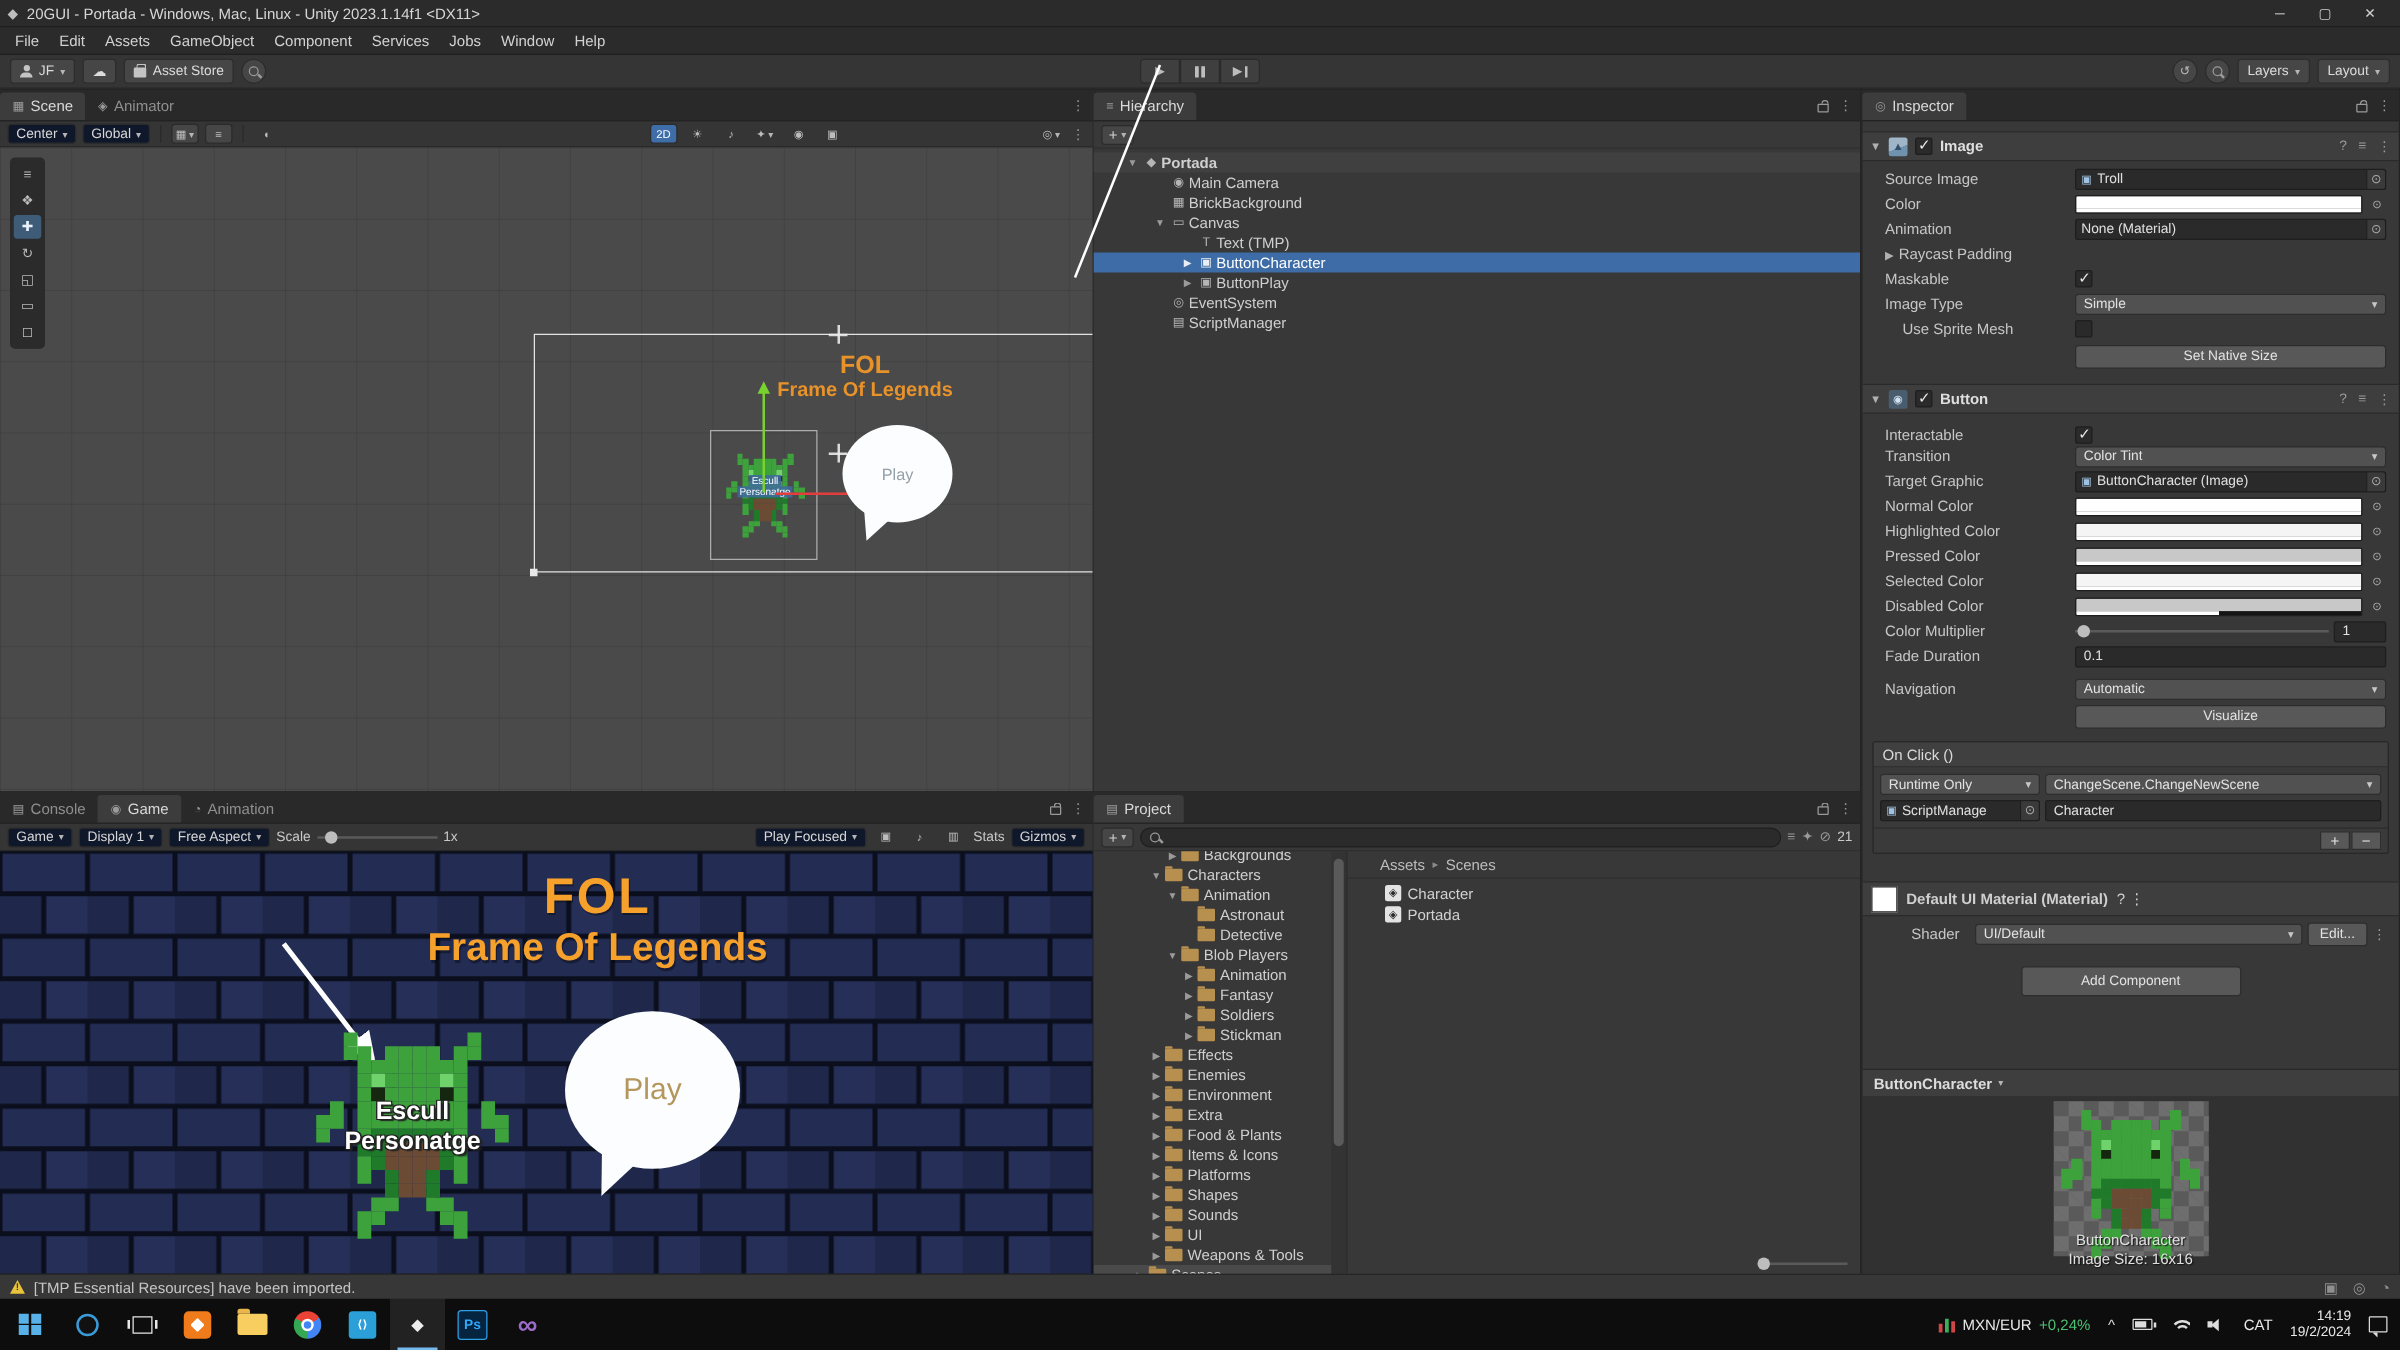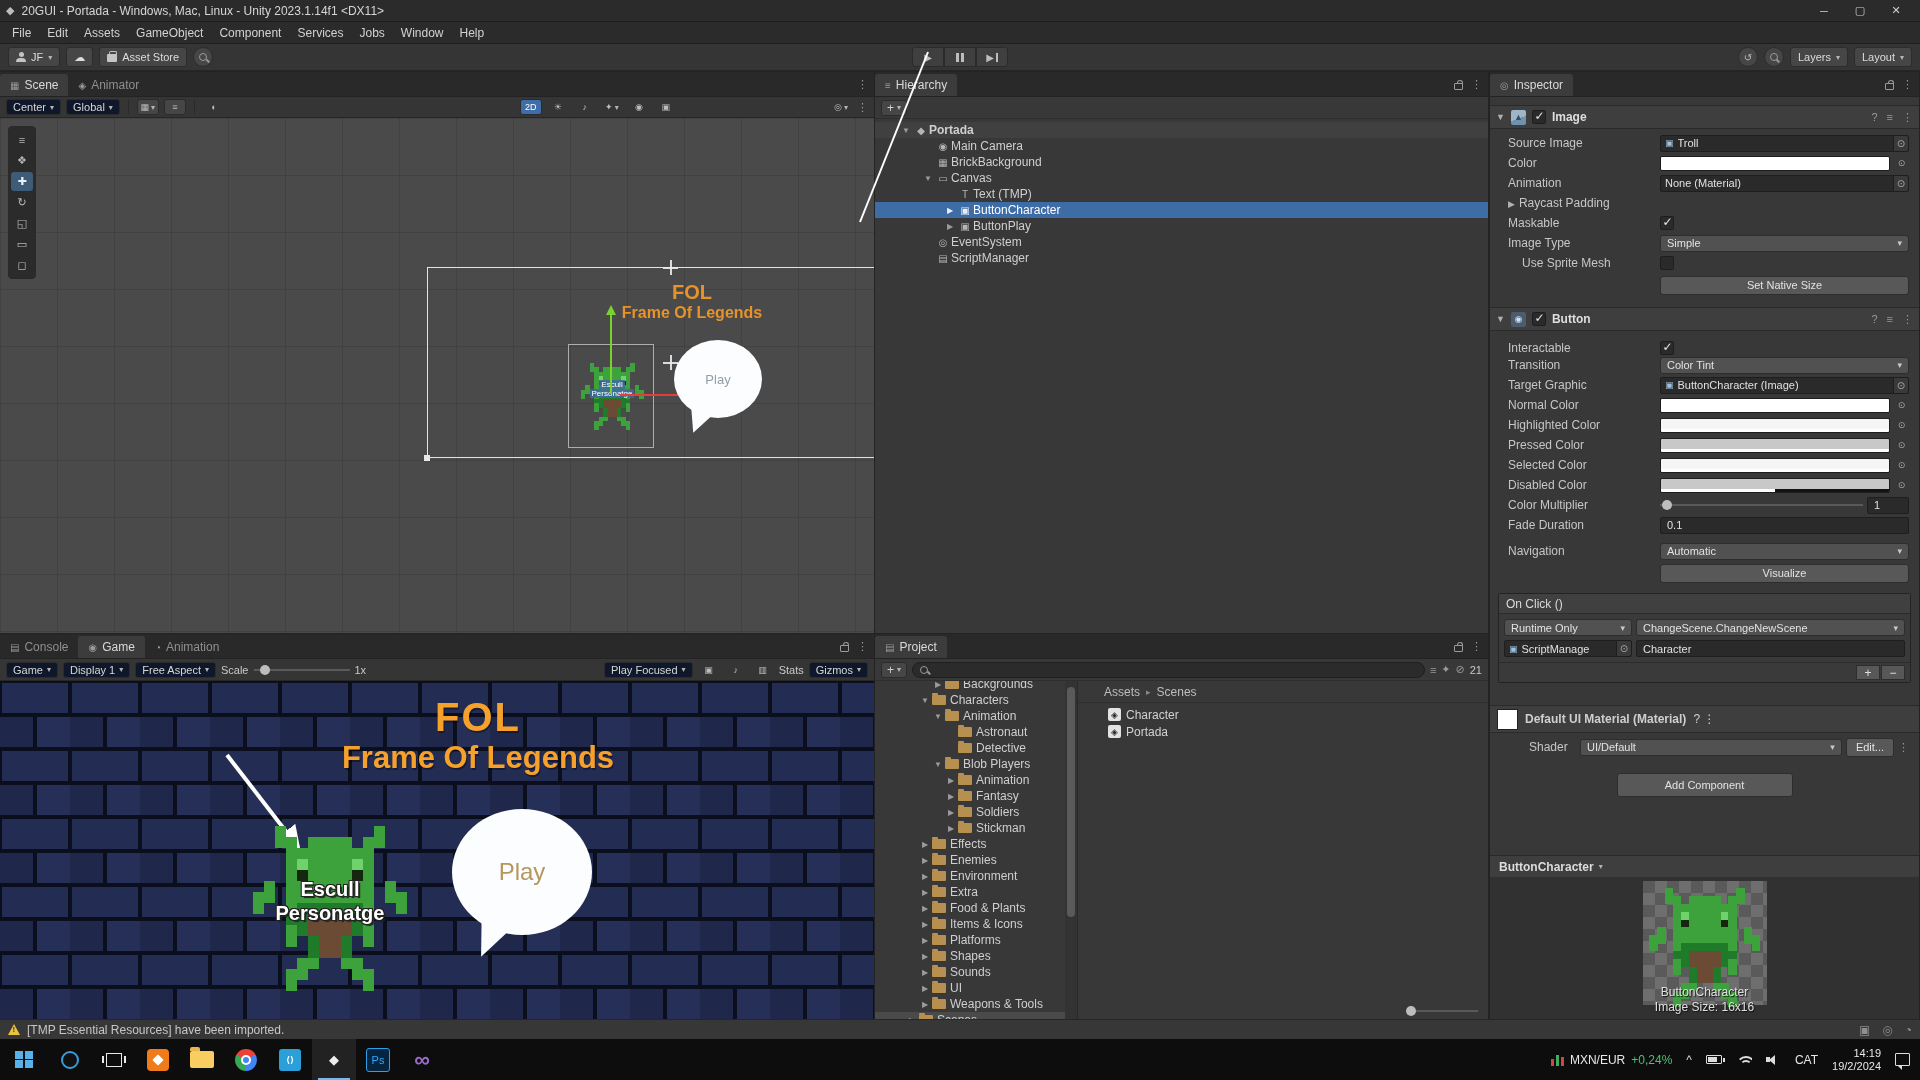--- a/index.html
+++ b/index.html
@@ -198,21 +198,21 @@
   .taskview::after{content:"";position:absolute;right:-5px;top:2px;width:2px;height:7px;background:#e8e8e8;}
   .hubicon{width:22px;height:22px;border-radius:4px;background:#f07b1a;display:flex;align-items:center;justify-content:center;}
   .hubicon::after{content:"";width:8px;height:8px;background:#fff;border-radius:1px;transform:rotate(45deg);}
   .folder-big{width:24px;height:17px;background:#f8ce61;border-radius:2px;position:relative;}
   .folder-big::before{content:"";position:absolute;left:0;top:-4px;width:10px;height:4px;background:#e8b64c;border-radius:2px 2px 0 0;}
   .chrome{width:22px;height:22px;border-radius:50%;background:conic-gradient(from -60deg,#ea4335 0 33%,#4285f4 0 66%,#34a853 0);position:relative;}
   .chrome::before{content:"";position:absolute;left:6px;top:6px;width:10px;height:10px;border-radius:50%;background:#fff;}
   .chrome::after{content:"";position:absolute;left:8px;top:8px;width:6px;height:6px;border-radius:50%;background:#4285f4;}
   .vscode{width:22px;height:22px;background:#2a9fd8;border-radius:3px;color:#fff;font-size:9px;display:flex;align-items:center;justify-content:center;font-weight:bold;}
   .unity-tb{width:24px;height:24px;background:#222;border-radius:4px;color:#eee;display:flex;align-items:center;justify-content:center;font-size:13px;}
-  .psicon{width:24px;height:24px;background:#04243f;border:1.5px solid #2f9fe8;border-radius:3px;color:#31a8ff;font-size:11px;font-weight:normal;display:flex;align-items:center;justify-content:center;}
+  .psicon{width:24px;height:24px;background:#04243f;border:1.5px solid #2f9fe8;border-radius:3px;color:#31a8ff;font-size:11px;font-weight:bold;display:flex;align-items:center;justify-content:center;}
   .vsicon{color:#9b6bc9;font-size:22px;font-weight:bold;line-height:20px;}
   .tray{margin-left:auto;display:flex;align-items:center;gap:14px;padding-right:10px;color:#e8e8e8;}
   .currency{display:flex;align-items:center;gap:6px;}
   .curr-ic{width:13px;height:13px;display:flex;align-items:flex-end;gap:1.5px;}
   .curr-ic i{width:4px;background:#d04545;}
   .curr-ic i:nth-child(1){height:7px;}
   .curr-ic i:nth-child(2){height:11px;background:#3fae5a;}
   .curr-ic i:nth-child(3){height:9px;}
   .curr-up{color:#4cc273;}
   .chev{color:#dcdcdc;font-size:12px;}

